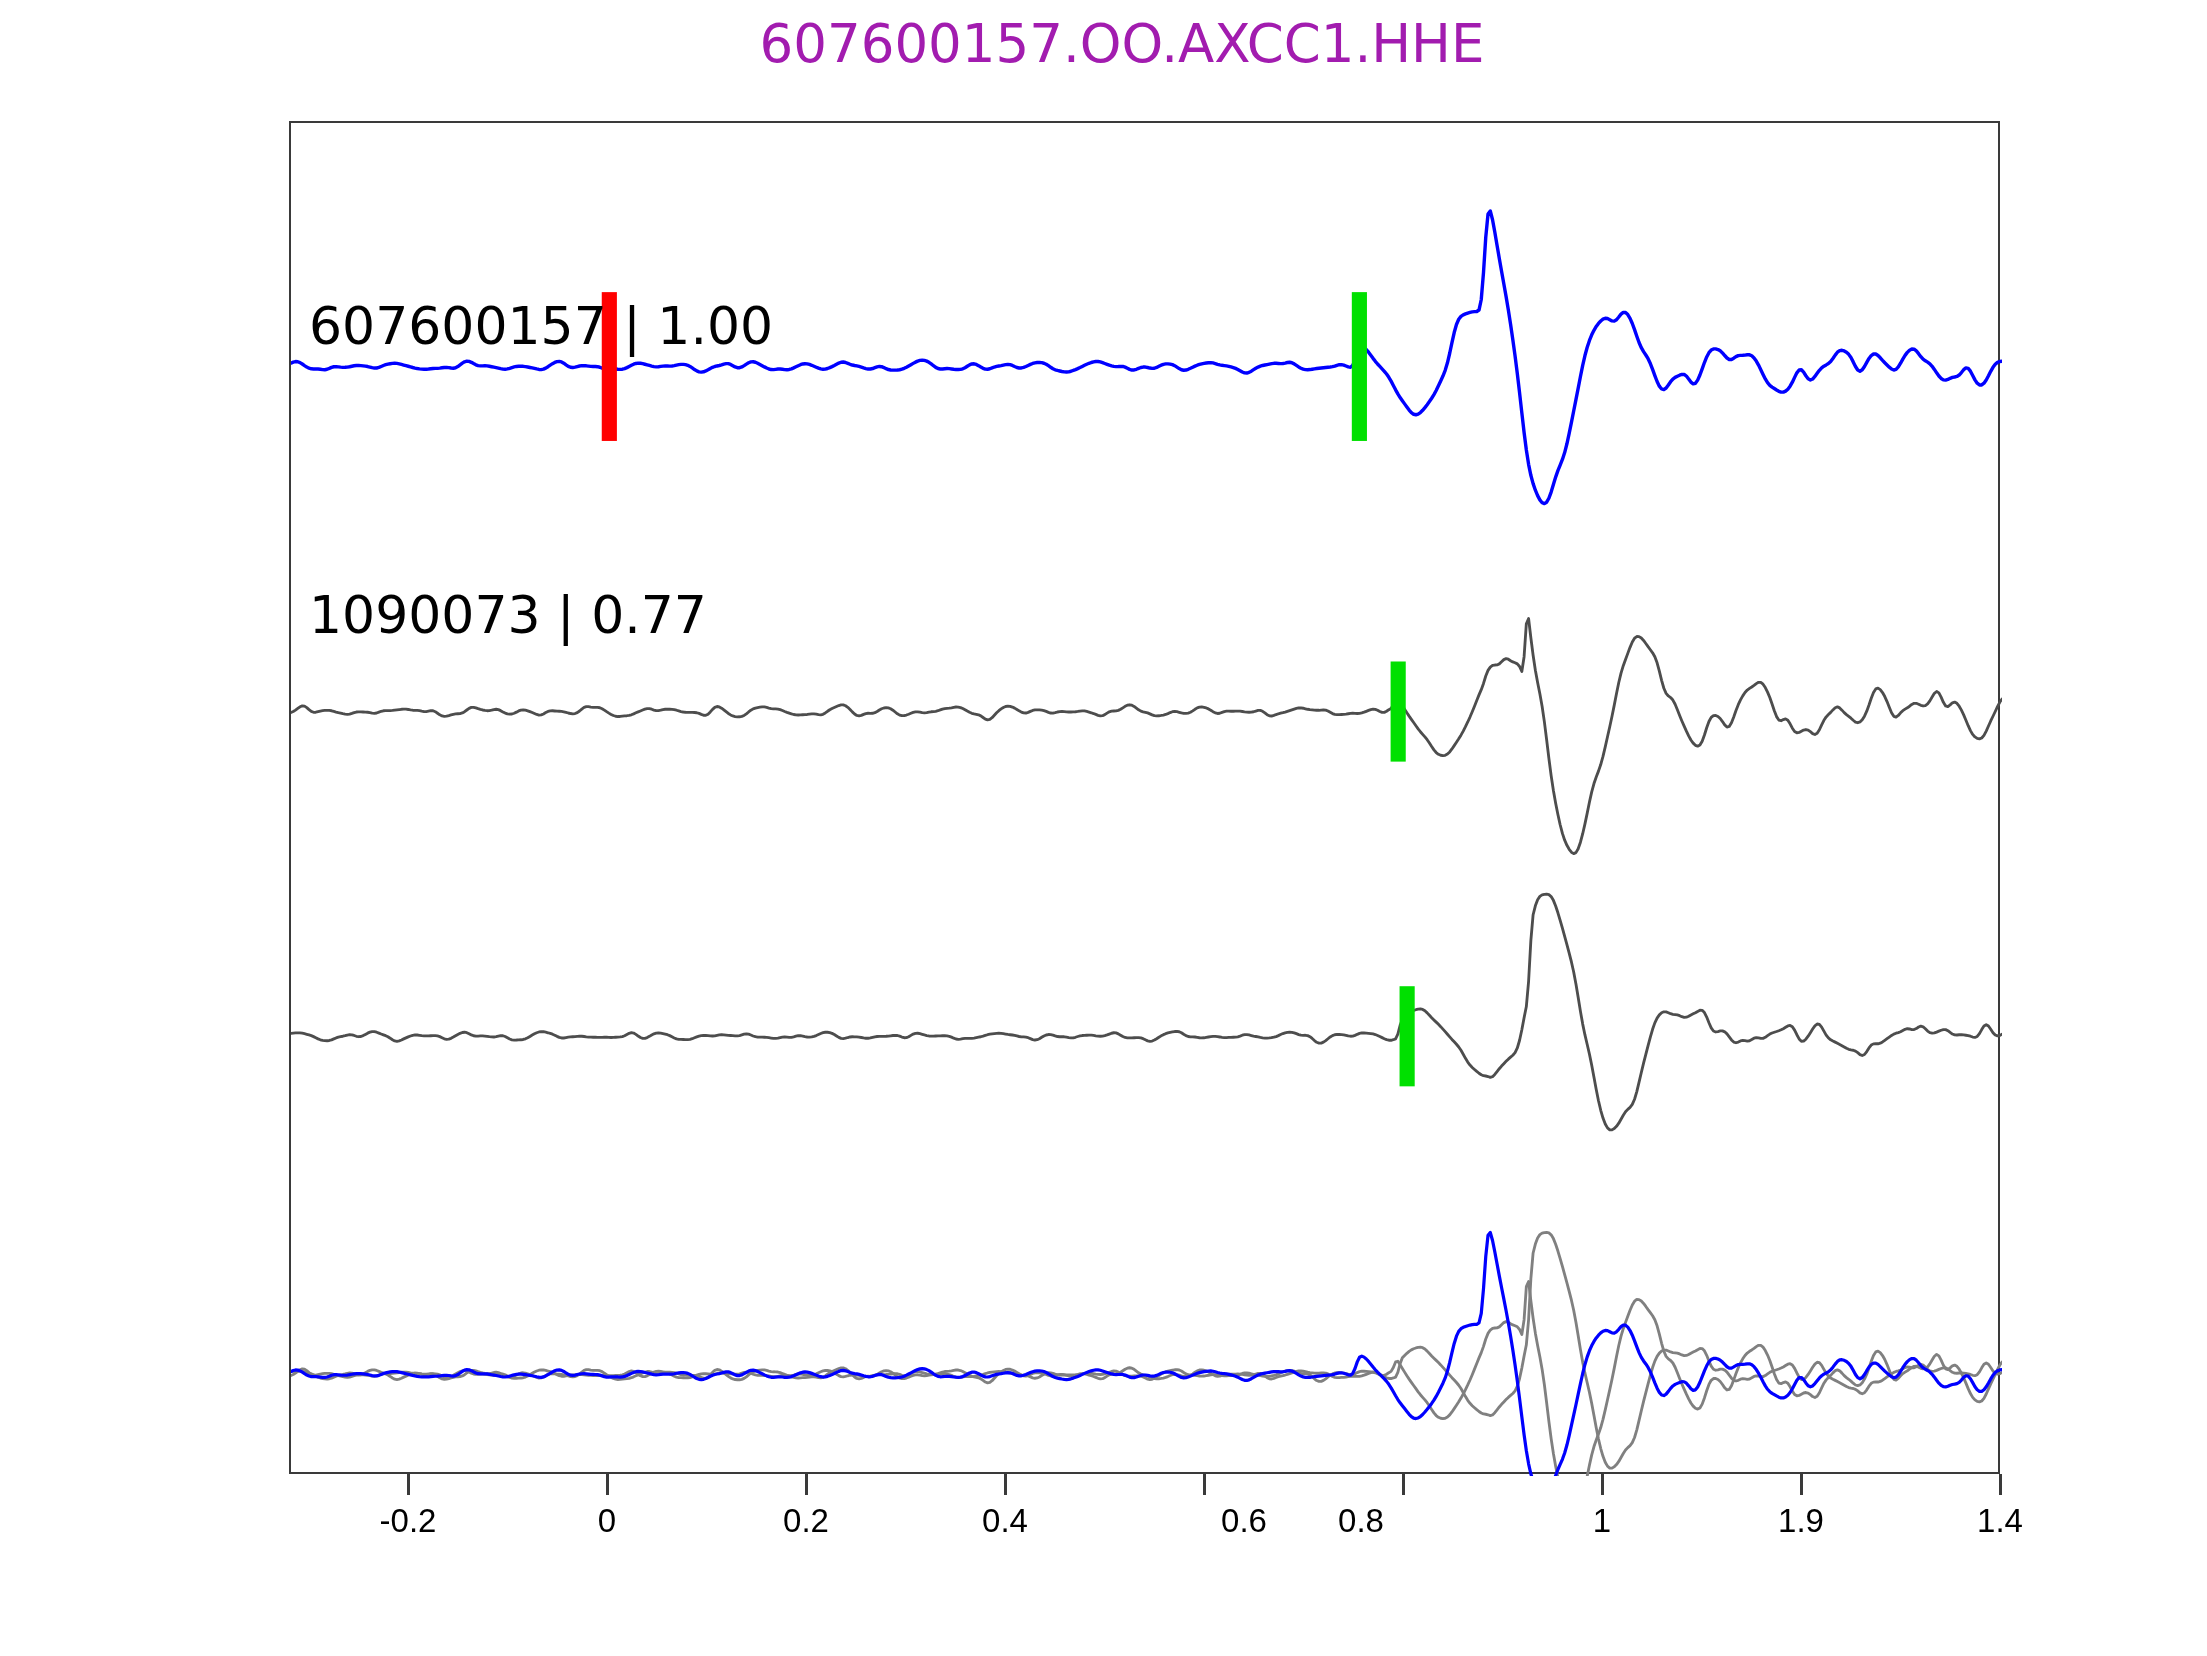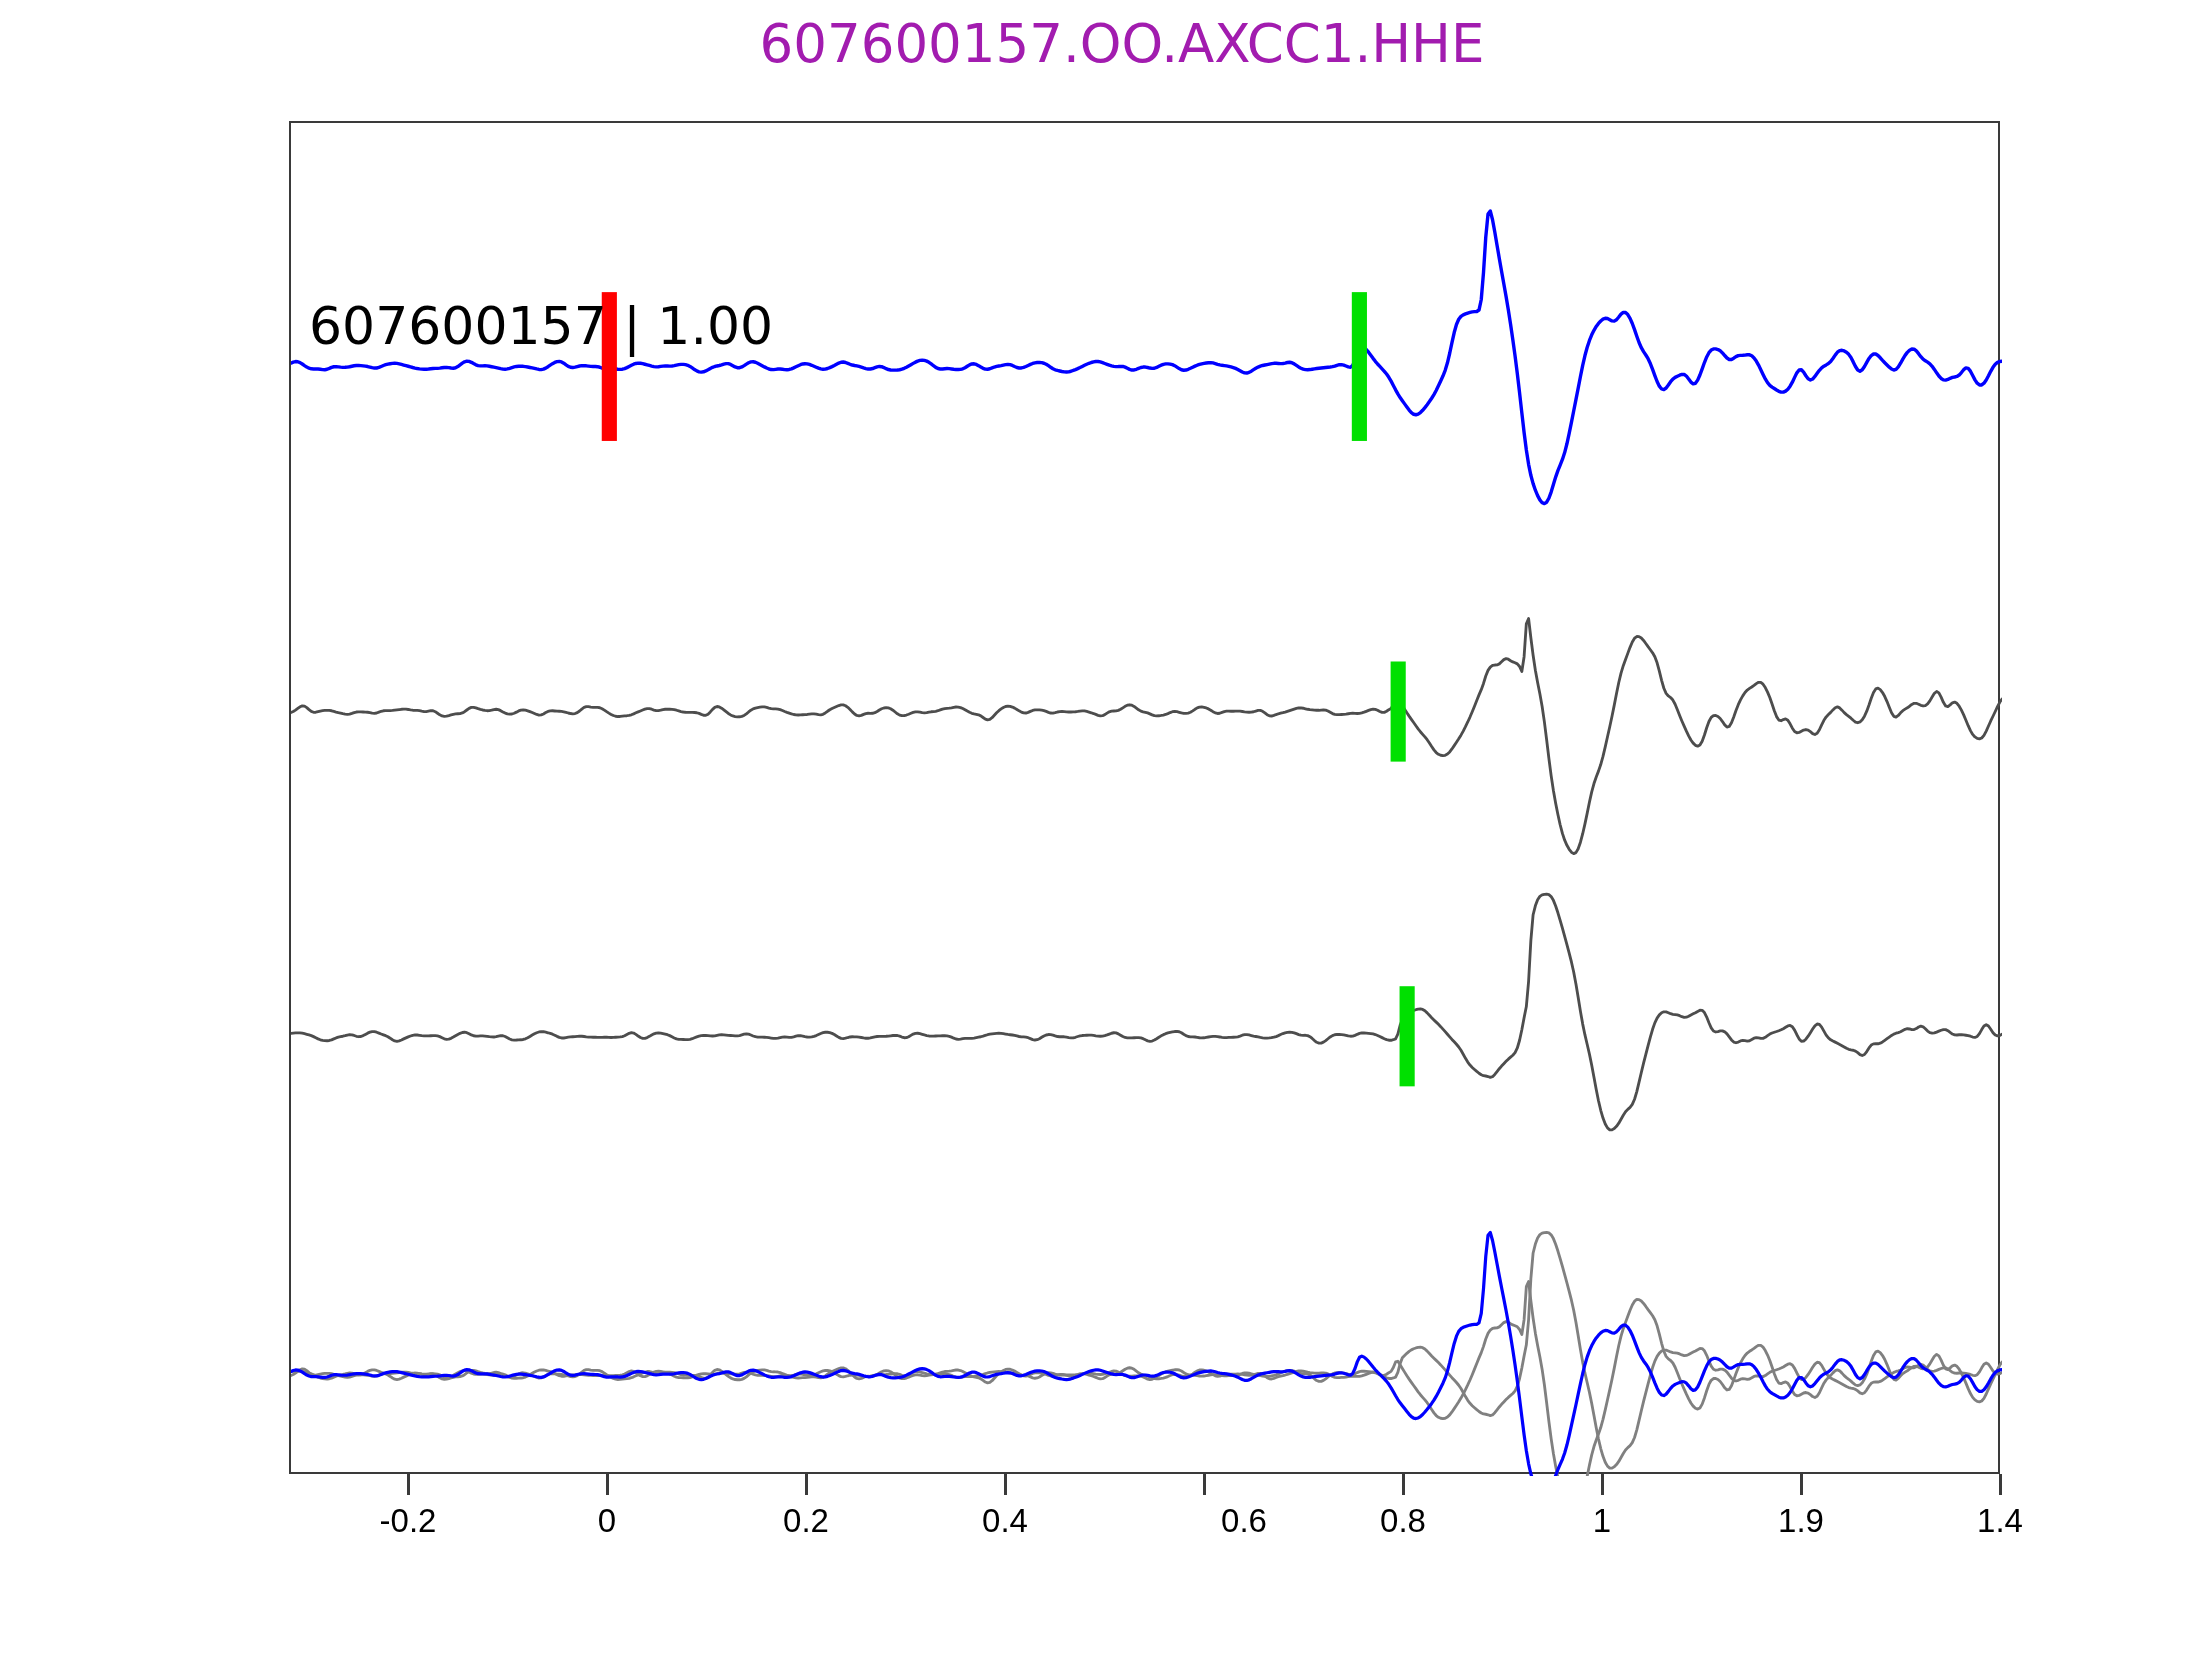--- a/index.html
+++ b/index.html
@@ -43,34 +43,35 @@
         <path d="M0.00 1319.62 L2.38 1319.39 L4.76 1319.21 L7.15 1319.10 L9.53 1319.18 L11.91 1319.51 L14.29 1320.04 L16.67 1320.64 L19.06 1321.29 L21.44 1322.09 L23.82 1323.12 L26.20 1324.33 L28.58 1325.50 L30.97 1326.44 L33.35 1327.06 L35.73 1327.40 L38.11 1327.48 L40.50 1327.20 L42.88 1326.51 L45.26 1325.52 L47.64 1324.50 L50.02 1323.71 L52.41 1323.18 L54.79 1322.72 L57.17 1322.12 L59.55 1321.45 L61.93 1321.05 L64.32 1321.21 L66.70 1321.91 L69.08 1322.75 L71.46 1323.21 L73.84 1322.96 L76.23 1322.05 L78.61 1320.77 L80.99 1319.46 L83.37 1318.41 L85.75 1317.83 L88.14 1317.85 L90.52 1318.44 L92.90 1319.38 L95.28 1320.37 L97.67 1321.25 L100.05 1322.13 L102.43 1323.27 L104.81 1324.78 L107.19 1326.40 L109.58 1327.63 L111.96 1328.05 L114.34 1327.62 L116.72 1326.65 L119.10 1325.51 L121.49 1324.42 L123.87 1323.39 L126.25 1322.45 L128.63 1321.71 L131.01 1321.34 L133.40 1321.40 L135.78 1321.75 L138.16 1322.12 L140.54 1322.34 L142.92 1322.39 L145.31 1322.34 L147.69 1322.24 L150.07 1322.12 L152.45 1322.10 L154.84 1322.39 L157.22 1323.15 L159.60 1324.28 L161.98 1325.39 L164.36 1325.97 L166.75 1325.78 L169.13 1324.89 L171.51 1323.61 L173.89 1322.23 L176.27 1320.88 L178.66 1319.66 L181.04 1318.76 L183.42 1318.47 L185.80 1318.96 L188.18 1320.06 L190.57 1321.31 L192.95 1322.22 L195.33 1322.59 L197.71 1322.55 L200.09 1322.40 L202.48 1322.37 L204.86 1322.51 L207.24 1322.80 L209.62 1323.16 L212.01 1323.45 L214.39 1323.50 L216.77 1323.19 L219.15 1322.61 L221.53 1322.12 L223.92 1322.18 L226.30 1323.00 L228.68 1324.34 L231.06 1325.67 L233.44 1326.53 L235.83 1326.80 L238.21 1326.73 L240.59 1326.60 L242.97 1326.46 L245.35 1326.13 L247.74 1325.40 L250.12 1324.26 L252.50 1322.88 L254.88 1321.46 L257.26 1320.14 L259.65 1319.02 L262.03 1318.20 L264.41 1317.83 L266.79 1317.94 L269.18 1318.41 L271.56 1319.03 L273.94 1319.72 L276.32 1320.53 L278.70 1321.59 L281.09 1322.83 L283.47 1323.94 L285.85 1324.55 L288.23 1324.55 L290.61 1324.14 L293.00 1323.68 L295.38 1323.39 L297.76 1323.23 L300.14 1323.06 L302.52 1322.81 L304.91 1322.64 L307.29 1322.69 L309.67 1322.99 L312.05 1323.37 L314.43 1323.62 L316.82 1323.71 L319.20 1323.75 L321.58 1323.82 L323.96 1323.92 L326.35 1323.94 L328.73 1323.87 L331.11 1323.79 L333.49 1323.80 L335.87 1323.92 L338.26 1324.00 L340.64 1323.95 L343.02 1323.78 L345.40 1323.62 L347.78 1323.44 L350.17 1323.06 L352.55 1322.22 L354.93 1320.95 L357.31 1319.65 L359.69 1318.98 L362.08 1319.36 L364.46 1320.73 L366.84 1322.52 L369.22 1324.08 L371.60 1324.91 L373.99 1324.89 L376.37 1324.12 L378.75 1322.85 L381.13 1321.40 L383.52 1320.14 L385.90 1319.37 L388.28 1319.19 L390.66 1319.46 L393.04 1319.92 L395.43 1320.44 L397.81 1321.10 L400.19 1322.06 L402.57 1323.31 L404.95 1324.58 L407.34 1325.51 L409.72 1325.96 L412.10 1326.08 L414.48 1326.15 L416.86 1326.29 L419.25 1326.35 L421.63 1326.07 L424.01 1325.34 L426.39 1324.34 L428.77 1323.35 L431.16 1322.61 L433.54 1322.15 L435.92 1321.93 L438.30 1321.93 L440.69 1322.11 L443.07 1322.35 L445.45 1322.46 L447.83 1322.26 L450.21 1321.80 L452.60 1321.32 L454.98 1321.09 L457.36 1321.20 L459.74 1321.49 L462.12 1321.78 L464.51 1321.97 L466.89 1322.13 L469.27 1322.29 L471.65 1322.30 L474.03 1321.98 L476.42 1321.30 L478.80 1320.57 L481.18 1320.23 L483.56 1320.55 L485.94 1321.43 L488.33 1322.45 L490.71 1323.21 L493.09 1323.58 L495.47 1323.67 L497.86 1323.69 L500.24 1323.77 L502.62 1323.96 L505.00 1324.26 L507.38 1324.63 L509.77 1324.95 L512.15 1325.02 L514.53 1324.72 L516.91 1324.13 L519.29 1323.58 L521.68 1323.39 L524.06 1323.61 L526.44 1323.91 L528.82 1323.90 L531.20 1323.41 L533.59 1322.69 L535.97 1322.17 L538.35 1322.16 L540.73 1322.58 L543.11 1323.13 L545.50 1323.51 L547.88 1323.60 L550.26 1323.38 L552.64 1322.85 L555.03 1322.01 L557.41 1320.92 L559.79 1319.79 L562.17 1318.92 L564.55 1318.48 L566.94 1318.51 L569.32 1318.92 L571.70 1319.70 L574.08 1320.88 L576.46 1322.38 L578.85 1323.87 L581.23 1324.92 L583.61 1325.20 L585.99 1324.78 L588.37 1324.06 L590.76 1323.48 L593.14 1323.25 L595.52 1323.30 L597.90 1323.47 L600.28 1323.70 L602.67 1324.05 L605.05 1324.48 L607.43 1324.83 L609.81 1324.86 L612.19 1324.49 L614.58 1323.87 L616.96 1323.30 L619.34 1322.98 L621.72 1322.88 L624.11 1322.87 L626.49 1322.82 L628.87 1322.70 L631.25 1322.51 L633.63 1322.24 L636.02 1321.94 L638.40 1321.74 L640.78 1321.92 L643.16 1322.60 L645.54 1323.57 L647.93 1324.29 L650.31 1324.24 L652.69 1323.28 L655.07 1321.78 L657.45 1320.40 L659.84 1319.63 L662.22 1319.57 L664.60 1320.01 L666.98 1320.66 L669.36 1321.34 L671.75 1321.95 L674.13 1322.43 L676.51 1322.67 L678.89 1322.66 L681.28 1322.50 L683.66 1322.35 L686.04 1322.26 L688.42 1322.23 L690.80 1322.21 L693.19 1322.33 L695.57 1322.79 L697.95 1323.67 L700.33 1324.77 L702.71 1325.65 L705.10 1325.97 L707.48 1325.74 L709.86 1325.28 L712.24 1324.97 L714.62 1324.92 L717.01 1324.99 L719.39 1324.92 L721.77 1324.63 L724.15 1324.21 L726.53 1323.75 L728.92 1323.25 L731.30 1322.62 L733.68 1321.86 L736.06 1321.12 L738.45 1320.53 L740.83 1320.17 L743.21 1319.93 L745.59 1319.73 L747.97 1319.58 L750.36 1319.63 L752.74 1319.93 L755.12 1320.38 L757.50 1320.81 L759.88 1321.12 L762.27 1321.40 L764.65 1321.83 L767.03 1322.42 L769.41 1322.99 L771.79 1323.33 L774.18 1323.47 L776.56 1323.69 L778.94 1324.29 L781.32 1325.26 L783.70 1326.24 L786.09 1326.71 L788.47 1326.37 L790.85 1325.30 L793.23 1323.84 L795.62 1322.44 L798.00 1321.39 L800.38 1320.89 L802.76 1320.99 L805.14 1321.57 L807.53 1322.37 L809.91 1323.01 L812.29 1323.28 L814.67 1323.28 L817.05 1323.29 L819.44 1323.59 L821.82 1324.10 L824.20 1324.47 L826.58 1324.38 L828.96 1323.79 L831.35 1322.99 L833.73 1322.33 L836.11 1321.96 L838.49 1321.78 L840.87 1321.64 L843.26 1321.52 L845.64 1321.55 L848.02 1321.82 L850.40 1322.26 L852.79 1322.64 L855.17 1322.76 L857.55 1322.57 L859.93 1322.08 L862.31 1321.34 L864.70 1320.43 L867.08 1319.55 L869.46 1319.03 L871.84 1319.21 L874.22 1320.18 L876.61 1321.63 L878.99 1323.03 L881.37 1323.99 L883.75 1324.41 L886.13 1324.47 L888.52 1324.40 L890.90 1324.28 L893.28 1324.15 L895.66 1324.13 L898.04 1324.45 L900.43 1325.29 L902.81 1326.48 L905.19 1327.59 L907.57 1328.11 L909.96 1327.80 L912.34 1326.75 L914.72 1325.31 L917.10 1323.77 L919.48 1322.32 L921.87 1321.04 L924.25 1320.01 L926.63 1319.24 L929.01 1318.66 L931.39 1318.17 L933.78 1317.74 L936.16 1317.58 L938.54 1317.98 L940.92 1319.06 L943.30 1320.59 L945.69 1322.04 L948.07 1322.97 L950.45 1323.32 L952.83 1323.38 L955.21 1323.54 L957.60 1323.91 L959.98 1324.31 L962.36 1324.50 L964.74 1324.34 L967.13 1323.95 L969.51 1323.51 L971.89 1323.15 L974.27 1322.94 L976.65 1322.90 L979.04 1323.10 L981.42 1323.49 L983.80 1323.94 L986.18 1324.21 L988.56 1324.19 L990.95 1324.00 L993.33 1323.83 L995.71 1323.78 L998.09 1323.68 L1000.47 1323.28 L1002.86 1322.52 L1005.24 1321.62 L1007.62 1321.01 L1010.00 1320.94 L1012.38 1321.34 L1014.77 1321.95 L1017.15 1322.51 L1019.53 1322.99 L1021.91 1323.47 L1024.30 1323.99 L1026.68 1324.43 L1029.06 1324.65 L1031.44 1324.62 L1033.82 1324.43 L1036.21 1324.15 L1038.59 1323.74 L1040.97 1323.06 L1043.35 1322.07 L1045.73 1320.92 L1048.12 1319.87 L1050.50 1319.10 L1052.88 1318.65 L1055.26 1318.49 L1057.64 1318.63 L1060.03 1319.16 L1062.41 1320.01 L1064.79 1320.93 L1067.17 1321.55 L1069.55 1321.72 L1071.94 1321.70 L1074.32 1322.04 L1076.70 1323.17 L1079.08 1325.08 L1081.47 1327.27 L1083.85 1329.08 L1086.23 1330.02 L1088.61 1329.94 L1090.99 1328.96 L1093.38 1327.34 L1095.76 1325.39 L1098.14 1323.50 L1100.52 1322.03 L1102.90 1321.16 L1105.29 1320.84 L1107.67 1320.84 L1110.05 1320.98 L1112.43 1321.25 L1114.81 1321.71 L1117.20 1322.28 L1119.58 1322.68 L1121.96 1322.55 L1124.34 1321.80 L1126.72 1320.70 L1129.11 1319.74 L1131.49 1319.25 L1133.87 1319.24 L1136.25 1319.45 L1138.64 1319.66 L1141.02 1319.88 L1143.40 1320.26 L1145.78 1320.93 L1148.16 1321.88 L1150.55 1322.99 L1152.93 1324.16 L1155.31 1325.32 L1157.69 1326.33 L1160.07 1326.94 L1162.46 1326.97 L1164.84 1326.41 L1167.22 1325.52 L1169.60 1320.56 L1171.98 1311.22 L1174.37 1305.11 L1176.75 1302.66 L1179.13 1300.32 L1181.51 1298.27 L1183.89 1296.67 L1186.28 1295.52 L1188.66 1294.69 L1191.04 1294.08 L1193.42 1293.87 L1195.81 1294.36 L1198.19 1295.78 L1200.57 1298.00 L1202.95 1300.60 L1205.33 1303.17 L1207.72 1305.53 L1210.10 1307.78 L1212.48 1310.09 L1214.86 1312.57 L1217.24 1315.18 L1219.63 1317.89 L1222.01 1320.64 L1224.39 1323.40 L1226.77 1326.07 L1229.15 1328.62 L1231.54 1331.18 L1233.92 1334.07 L1236.30 1337.58 L1238.68 1341.71 L1241.06 1346.05 L1243.45 1350.01 L1245.83 1353.21 L1248.21 1355.71 L1250.59 1357.84 L1252.97 1359.88 L1255.36 1361.83 L1257.74 1363.44 L1260.12 1364.43 L1262.50 1364.74 L1264.89 1365.28 L1267.27 1366.13 L1269.65 1365.48 L1272.03 1363.14 L1274.41 1360.15 L1276.80 1357.05 L1279.18 1354.22 L1281.56 1351.70 L1283.94 1349.27 L1286.32 1346.91 L1288.71 1344.79 L1291.09 1342.79 L1293.47 1340.05 L1295.85 1335.13 L1298.23 1326.97 L1300.62 1315.79 L1303.00 1303.20 L1305.38 1291.31 L1307.76 1264.63 L1310.14 1221.61 L1312.53 1194.30 L1314.91 1184.88 L1317.29 1178.49 L1319.67 1174.90 L1322.06 1173.32 L1324.44 1172.75 L1326.82 1172.60 L1329.20 1173.12 L1331.58 1175.09 L1333.97 1179.09 L1336.35 1185.01 L1338.73 1192.24 L1341.11 1200.17 L1343.49 1208.51 L1345.88 1217.14 L1348.26 1225.93 L1350.64 1234.83 L1353.02 1244.21 L1355.40 1254.86 L1357.79 1267.45 L1360.17 1281.74 L1362.55 1296.42 L1364.93 1309.87 L1367.31 1321.34 L1369.70 1331.48 L1372.08 1341.79 L1374.46 1353.37 L1376.84 1366.15 L1379.23 1379.05 L1381.61 1390.89 L1383.99 1400.98 L1386.37 1409.18 L1388.75 1415.43 L1391.14 1419.59 L1393.52 1421.59 L1395.90 1421.67 L1398.28 1420.32 L1400.66 1417.91 L1403.05 1414.59 L1405.43 1410.52 L1407.81 1406.25 L1410.19 1402.58 L1412.57 1399.98 L1414.96 1397.86 L1417.34 1394.78 L1419.72 1389.33 L1422.10 1381.19 L1424.48 1371.28 L1426.87 1361.00 L1429.25 1351.20 L1431.63 1341.88 L1434.01 1332.68 L1436.40 1323.63 L1438.78 1315.36 L1441.16 1308.58 L1443.54 1303.58 L1445.92 1300.13 L1448.31 1297.94 L1450.69 1296.89 L1453.07 1296.97 L1455.45 1297.86 L1457.83 1298.91 L1460.22 1299.57 L1462.60 1299.82 L1464.98 1300.16 L1467.36 1300.98 L1469.74 1302.09 L1472.13 1302.81 L1474.51 1302.60 L1476.89 1301.55 L1479.27 1300.21 L1481.65 1298.99 L1484.04 1297.81 L1486.42 1296.46 L1488.80 1295.28 L1491.18 1295.33 L1493.57 1297.68 L1495.95 1302.47 L1498.33 1308.49 L1500.71 1313.85 L1503.09 1317.15 L1505.48 1318.19 L1507.86 1317.79 L1510.24 1317.12 L1512.62 1317.05 L1515.00 1318.05 L1517.39 1320.24 L1519.77 1323.35 L1522.15 1326.59 L1524.53 1328.91 L1526.91 1329.60 L1529.30 1328.84 L1531.68 1327.65 L1534.06 1327.09 L1536.44 1327.38 L1538.82 1327.79 L1541.21 1327.45 L1543.59 1326.19 L1545.97 1324.77 L1548.35 1324.12 L1550.74 1324.44 L1553.12 1325.03 L1555.50 1324.94 L1557.88 1323.81 L1560.26 1322.07 L1562.65 1320.43 L1565.03 1319.27 L1567.41 1318.47 L1569.79 1317.72 L1572.17 1316.87 L1574.56 1315.89 L1576.94 1314.71 L1579.32 1313.26 L1581.70 1311.84 L1584.08 1311.31 L1586.47 1312.66 L1588.85 1316.22 L1591.23 1321.10 L1593.61 1325.55 L1595.99 1328.01 L1598.38 1327.93 L1600.76 1325.86 L1603.14 1322.65 L1605.52 1318.94 L1607.91 1315.09 L1610.29 1311.71 L1612.67 1309.79 L1615.05 1310.23 L1617.43 1313.09 L1619.82 1317.34 L1622.20 1321.49 L1624.58 1324.55 L1626.96 1326.45 L1629.34 1327.73 L1631.73 1328.93 L1634.11 1330.18 L1636.49 1331.42 L1638.87 1332.69 L1641.25 1334.06 L1643.64 1335.45 L1646.02 1336.54 L1648.40 1337.13 L1650.78 1337.52 L1653.16 1338.38 L1655.55 1340.09 L1657.93 1342.11 L1660.31 1343.11 L1662.69 1342.00 L1665.08 1338.87 L1667.46 1335.03 L1669.84 1332.08 L1672.22 1330.78 L1674.60 1330.66 L1676.99 1330.67 L1679.37 1330.04 L1681.75 1328.71 L1684.13 1327.03 L1686.51 1325.28 L1688.90 1323.54 L1691.28 1321.86 L1693.66 1320.48 L1696.04 1319.53 L1698.42 1318.83 L1700.81 1317.96 L1703.19 1316.70 L1705.57 1315.42 L1707.95 1314.77 L1710.33 1315.03 L1712.72 1315.65 L1715.10 1315.67 L1717.48 1314.59 L1719.86 1312.96 L1722.25 1312.03 L1724.63 1312.72 L1727.01 1314.84 L1729.39 1317.29 L1731.77 1318.98 L1734.16 1319.48 L1736.54 1319.11 L1738.92 1318.32 L1741.30 1317.37 L1743.68 1316.38 L1746.07 1315.67 L1748.45 1315.73 L1750.83 1316.86 L1753.21 1318.68 L1755.59 1320.38 L1757.98 1321.28 L1760.36 1321.37 L1762.74 1321.15 L1765.12 1321.11 L1767.50 1321.34 L1769.89 1321.66 L1772.27 1322.05 L1774.65 1322.69 L1777.03 1323.55 L1779.42 1323.98 L1781.80 1322.96 L1784.18 1319.94 L1786.56 1315.66 L1788.94 1311.92 L1791.33 1310.50 L1793.71 1311.95 L1796.09 1315.33 L1798.47 1318.94 L1800.85 1321.44 L1803.24 1322.33 L1805.62 1321.85 L1808.00 1320.56" fill="none" stroke="#808080" stroke-width="3" stroke-linejoin="round" stroke-linecap="round"></path>
         <path d="M0.00 1319.45 L2.38 1318.47 L4.76 1317.94 L7.15 1318.10 L9.53 1318.95 L11.91 1320.29 L14.29 1321.83 L16.67 1323.26 L19.06 1324.33 L21.44 1324.91 L23.82 1325.06 L26.20 1325.04 L28.58 1325.12 L30.97 1325.42 L33.35 1325.77 L35.73 1325.83 L38.11 1325.38 L40.50 1324.51 L42.88 1323.58 L45.26 1322.96 L47.64 1322.82 L50.02 1323.03 L52.41 1323.34 L54.79 1323.52 L57.17 1323.50 L59.55 1323.28 L61.93 1322.91 L64.32 1322.46 L66.70 1322.03 L69.08 1321.74 L71.46 1321.68 L73.84 1321.81 L76.23 1322.06 L78.61 1322.36 L80.99 1322.76 L83.37 1323.29 L85.75 1323.85 L88.14 1324.23 L90.52 1324.18 L92.90 1323.60 L95.28 1322.69 L97.67 1321.74 L100.05 1320.98 L102.43 1320.43 L104.81 1320.03 L107.19 1319.73 L109.58 1319.59 L111.96 1319.72 L114.34 1320.13 L116.72 1320.71 L119.10 1321.32 L121.49 1321.90 L123.87 1322.47 L126.25 1323.07 L128.63 1323.68 L131.01 1324.23 L133.40 1324.65 L135.78 1324.96 L138.16 1325.19 L140.54 1325.34 L142.92 1325.34 L145.31 1325.18 L147.69 1324.91 L150.07 1324.68 L152.45 1324.57 L154.84 1324.49 L157.22 1324.30 L159.60 1323.96 L161.98 1323.62 L164.36 1323.52 L166.75 1323.78 L169.13 1324.20 L171.51 1324.39 L173.89 1323.95 L176.27 1322.79 L178.66 1321.14 L181.04 1319.46 L183.42 1318.16 L185.80 1317.57 L188.18 1317.78 L190.57 1318.66 L192.95 1319.91 L195.33 1321.10 L197.71 1321.88 L200.09 1322.14 L202.48 1322.07 L204.86 1321.99 L207.24 1322.14 L209.62 1322.51 L212.01 1322.96 L214.39 1323.38 L216.77 1323.78 L219.15 1324.27 L221.53 1324.81 L223.92 1325.26 L226.30 1325.37 L228.68 1325.06 L231.06 1324.42 L233.44 1323.70 L235.83 1323.08 L238.21 1322.65 L240.59 1322.43 L242.97 1322.38 L245.35 1322.53 L247.74 1322.83 L250.12 1323.23 L252.50 1323.63 L254.88 1324.05 L257.26 1324.53 L259.65 1325.07 L262.03 1325.54 L264.41 1325.69 L266.79 1325.28 L269.18 1324.29 L271.56 1322.91 L273.94 1321.41 L276.32 1320.00 L278.70 1318.83 L281.09 1318.02 L283.47 1317.79 L285.85 1318.30 L288.23 1319.51 L290.61 1321.10 L293.00 1322.55 L295.38 1323.45 L297.76 1323.66 L300.14 1323.33 L302.52 1322.76 L304.91 1322.24 L307.29 1321.93 L309.67 1321.88 L312.05 1322.05 L314.43 1322.33 L316.82 1322.57 L319.20 1322.67 L321.58 1322.72 L323.96 1322.91 L326.35 1323.41 L328.73 1324.20 L331.11 1325.01 L333.49 1325.51 L335.87 1325.57 L338.26 1325.33 L340.64 1325.12 L343.02 1325.14 L345.40 1325.34 L347.78 1325.48 L350.17 1325.31 L352.55 1324.73 L354.93 1323.81 L357.31 1322.70 L359.69 1321.55 L362.08 1320.52 L364.46 1319.78 L366.84 1319.47 L369.22 1319.59 L371.60 1320.01 L373.99 1320.56 L376.37 1321.14 L378.75 1321.72 L381.13 1322.31 L383.52 1322.81 L385.90 1323.06 L388.28 1322.97 L390.66 1322.64 L393.04 1322.30 L395.43 1322.18 L397.81 1322.26 L400.19 1322.36 L402.57 1322.27 L404.95 1321.91 L407.34 1321.41 L409.72 1320.95 L412.10 1320.67 L414.48 1320.63 L416.86 1320.89 L419.25 1321.54 L421.63 1322.62 L424.01 1324.07 L426.39 1325.63 L428.77 1326.98 L431.16 1327.84 L433.54 1328.12 L435.92 1327.80 L438.30 1327.00 L440.69 1325.85 L443.07 1324.59 L445.45 1323.48 L447.83 1322.69 L450.21 1322.19 L452.60 1321.76 L454.98 1321.17 L457.36 1320.46 L459.74 1319.93 L462.12 1319.96 L464.51 1320.69 L466.89 1321.92 L469.27 1323.15 L471.65 1323.89 L474.03 1323.87 L476.42 1323.12 L478.80 1321.85 L481.18 1320.39 L483.56 1319.09 L485.94 1318.27 L488.33 1318.11 L490.71 1318.61 L493.09 1319.56 L495.47 1320.72 L497.86 1321.91 L500.24 1323.09 L502.62 1324.20 L505.00 1325.13 L507.38 1325.67 L509.77 1325.74 L512.15 1325.46 L514.53 1325.15 L516.91 1325.10 L519.29 1325.35 L521.68 1325.69 L524.06 1325.83 L526.44 1325.59 L528.82 1324.96 L531.20 1324.06 L533.59 1323.02 L535.97 1321.95 L538.35 1320.98 L540.73 1320.28 L543.11 1320.01 L545.50 1320.20 L547.88 1320.75 L550.26 1321.53 L552.64 1322.43 L555.03 1323.39 L557.41 1324.33 L559.79 1325.06 L562.17 1325.40 L564.55 1325.24 L566.94 1324.66 L569.32 1323.81 L571.70 1322.83 L574.08 1321.73 L576.46 1320.54 L578.85 1319.40 L581.23 1318.59 L583.61 1318.38 L585.99 1318.81 L588.37 1319.66 L590.76 1320.57 L593.14 1321.27 L595.52 1321.74 L597.90 1322.14 L600.28 1322.64 L602.67 1323.30 L605.05 1324.04 L607.43 1324.70 L609.81 1325.12 L612.19 1325.13 L614.58 1324.67 L616.96 1323.87 L619.34 1323.07 L621.72 1322.66 L624.11 1322.91 L626.49 1323.75 L628.87 1324.79 L631.25 1325.65 L633.63 1326.10 L636.02 1326.22 L638.40 1326.18 L640.78 1326.08 L643.16 1325.84 L645.54 1325.32 L647.93 1324.48 L650.31 1323.40 L652.69 1322.19 L655.07 1320.95 L657.45 1319.70 L659.84 1318.50 L662.22 1317.50 L664.60 1316.82 L666.98 1316.59 L669.36 1316.82 L671.75 1317.52 L674.13 1318.66 L676.51 1320.21 L678.89 1321.95 L681.28 1323.56 L683.66 1324.68 L686.04 1325.13 L688.42 1325.07 L690.80 1324.82 L693.19 1324.70 L695.57 1324.80 L697.95 1325.06 L700.33 1325.35 L702.71 1325.57 L705.10 1325.66 L707.48 1325.50 L709.86 1324.92 L712.24 1323.86 L714.62 1322.47 L717.01 1321.12 L719.39 1320.24 L721.77 1320.11 L724.15 1320.73 L726.53 1321.88 L728.92 1323.24 L731.30 1324.44 L733.68 1325.21 L736.06 1325.35 L738.45 1324.89 L740.83 1324.06 L743.21 1323.22 L745.59 1322.60 L747.97 1322.21 L750.36 1321.87 L752.74 1321.42 L755.12 1320.93 L757.50 1320.68 L759.88 1320.93 L762.27 1321.71 L764.65 1322.76 L767.03 1323.68 L769.41 1324.15 L771.79 1324.09 L774.18 1323.56 L776.56 1322.72 L778.94 1321.70 L781.32 1320.67 L783.70 1319.80 L786.09 1319.19 L788.47 1318.87 L790.85 1318.81 L793.23 1319.01 L795.62 1319.55 L798.00 1320.54 L800.38 1321.92 L802.76 1323.47 L805.14 1324.85 L807.53 1325.87 L809.91 1326.54 L812.29 1327.05 L814.67 1327.52 L817.05 1327.92 L819.44 1328.08 L821.82 1327.87 L824.20 1327.30 L826.58 1326.53 L828.96 1325.67 L831.35 1324.74 L833.73 1323.73 L836.11 1322.62 L838.49 1321.52 L840.87 1320.50 L843.26 1319.61 L845.64 1318.84 L848.02 1318.22 L850.40 1317.86 L852.79 1317.86 L855.17 1318.27 L857.55 1318.98 L859.93 1319.81 L862.31 1320.64 L864.70 1321.42 L867.08 1322.12 L869.46 1322.62 L871.84 1322.82 L874.22 1322.72 L876.61 1322.56 L878.99 1322.69 L881.37 1323.34 L883.75 1324.40 L886.13 1325.47 L888.52 1326.10 L890.90 1326.05 L893.28 1325.40 L895.66 1324.49 L898.04 1323.68 L900.43 1323.24 L902.81 1323.26 L905.19 1323.67 L907.57 1324.21 L909.96 1324.55 L912.34 1324.40 L914.72 1323.66 L917.10 1322.55 L919.48 1321.44 L921.87 1320.62 L924.25 1320.21 L926.63 1320.14 L929.01 1320.37 L931.39 1320.94 L933.78 1321.92 L936.16 1323.28 L938.54 1324.72 L940.92 1325.84 L943.30 1326.33 L945.69 1326.14 L948.07 1325.43 L950.45 1324.45 L952.83 1323.40 L955.21 1322.38 L957.60 1321.48 L959.98 1320.74 L962.36 1320.17 L964.74 1319.72 L967.13 1319.34 L969.51 1319.06 L971.89 1318.99 L974.27 1319.27 L976.65 1319.86 L979.04 1320.57 L981.42 1321.17 L983.80 1321.57 L986.18 1321.83 L988.56 1322.12 L990.95 1322.55 L993.33 1323.10 L995.71 1323.75 L998.09 1324.54 L1000.47 1325.57 L1002.86 1326.82 L1005.24 1328.05 L1007.62 1328.89 L1010.00 1329.03 L1012.38 1328.39 L1014.77 1327.18 L1017.15 1325.76 L1019.53 1324.39 L1021.91 1323.25 L1024.30 1322.37 L1026.68 1321.73 L1029.06 1321.26 L1031.44 1320.84 L1033.82 1320.40 L1036.21 1319.95 L1038.59 1319.63 L1040.97 1319.58 L1043.35 1319.76 L1045.73 1319.94 L1048.12 1319.84 L1050.50 1319.40 L1052.88 1318.86 L1055.26 1318.65 L1057.64 1319.08 L1060.03 1320.17 L1062.41 1321.65 L1064.79 1323.15 L1067.17 1324.38 L1069.55 1325.24 L1071.94 1325.71 L1074.32 1325.83 L1076.70 1325.67 L1079.08 1325.34 L1081.47 1324.98 L1083.85 1324.69 L1086.23 1324.44 L1088.61 1324.19 L1090.99 1323.91 L1093.38 1323.65 L1095.76 1323.45 L1098.14 1323.24 L1100.52 1322.88 L1102.90 1322.28 L1105.29 1321.54 L1107.67 1320.98 L1110.05 1320.89 L1112.43 1321.37 L1114.81 1322.21 L1117.20 1323.09 L1119.58 1323.38 L1121.96 1321.57 L1124.34 1316.35 L1126.72 1309.39 L1129.11 1304.53 L1131.49 1303.30 L1133.87 1304.37 L1136.25 1306.36 L1138.64 1308.92 L1141.02 1311.85 L1143.40 1314.87 L1145.78 1317.71 L1148.16 1320.29 L1150.55 1322.67 L1152.93 1324.96 L1155.31 1327.34 L1157.69 1329.99 L1160.07 1333.12 L1162.46 1336.82 L1164.84 1340.98 L1167.22 1345.23 L1169.60 1349.19 L1171.98 1352.67 L1174.37 1355.77 L1176.75 1358.78 L1179.13 1361.83 L1181.51 1364.80 L1183.89 1367.26 L1186.28 1368.83 L1188.66 1369.28 L1191.04 1368.65 L1193.42 1367.14 L1195.81 1364.98 L1198.19 1362.39 L1200.57 1359.54 L1202.95 1356.53 L1205.33 1353.34 L1207.72 1349.84 L1210.10 1345.86 L1212.48 1341.41 L1214.86 1336.71 L1217.24 1331.89 L1219.63 1326.37 L1222.01 1319.15 L1224.39 1309.94 L1226.77 1299.67 L1229.15 1289.94 L1231.54 1282.20 L1233.92 1277.11 L1236.30 1274.31 L1238.68 1272.87 L1241.06 1271.94 L1243.45 1271.14 L1245.83 1270.48 L1248.21 1270.00 L1250.59 1269.71 L1252.97 1269.67 L1255.36 1268.22 L1257.74 1258.04 L1260.12 1231.86 L1262.50 1197.84 L1264.89 1175.54 L1267.27 1172.60 L1269.65 1181.08 L1272.03 1192.93 L1274.41 1205.64 L1276.80 1218.44 L1279.18 1230.82 L1281.56 1242.84 L1283.94 1255.05 L1286.32 1268.02 L1288.71 1281.96 L1291.09 1296.83 L1293.47 1312.68 L1295.85 1329.75 L1298.23 1348.19 L1300.62 1367.50 L1303.00 1386.40 L1305.38 1403.30 L1307.76 1417.11 L1310.14 1427.70 L1312.53 1435.73 L1314.91 1442.08 L1317.29 1447.29 L1319.67 1451.41 L1322.06 1454.13 L1324.44 1455.03 L1326.82 1453.68 L1329.20 1449.86 L1331.58 1443.87 L1333.97 1436.64 L1336.35 1429.43 L1338.73 1423.15 L1341.11 1417.79 L1343.49 1412.38 L1345.88 1405.75 L1348.26 1397.30 L1350.64 1387.31 L1353.02 1376.57 L1355.40 1365.66 L1357.79 1354.69 L1360.17 1343.55 L1362.55 1332.36 L1364.93 1321.67 L1367.31 1312.13 L1369.70 1304.11 L1372.08 1297.56 L1374.46 1292.18 L1376.84 1287.73 L1379.23 1284.09 L1381.61 1281.14 L1383.99 1278.78 L1386.37 1277.05 L1388.75 1276.18 L1391.14 1276.39 L1393.52 1277.50 L1395.90 1278.70 L1398.28 1278.93 L1400.66 1277.58 L1403.05 1274.95 L1405.43 1272.16 L1407.81 1270.48 L1410.19 1270.61 L1412.57 1272.63 L1414.96 1276.26 L1417.34 1281.20 L1419.72 1287.15 L1422.10 1293.55 L1424.48 1299.59 L1426.87 1304.57 L1429.25 1308.38 L1431.63 1311.61 L1434.01 1315.22 L1436.40 1319.84 L1438.78 1325.47 L1441.16 1331.52 L1443.54 1337.18 L1445.92 1341.68 L1448.31 1344.40 L1450.69 1344.96 L1453.07 1343.45 L1455.45 1340.56 L1457.83 1337.38 L1460.22 1334.83 L1462.60 1333.19 L1464.98 1332.10 L1467.36 1331.12 L1469.74 1330.34 L1472.13 1330.40 L1474.51 1331.92 L1476.89 1334.73 L1479.27 1337.75 L1481.65 1339.51 L1484.04 1338.94 L1486.42 1335.87 L1488.80 1330.89 L1491.18 1324.93 L1493.57 1318.88 L1495.95 1313.51 L1498.33 1309.40 L1500.71 1306.85 L1503.09 1305.74 L1505.48 1305.69 L1507.86 1306.33 L1510.24 1307.61 L1512.62 1309.59 L1515.00 1312.11 L1517.39 1314.53 L1519.77 1315.96 L1522.15 1315.92 L1524.53 1314.71 L1526.91 1313.21 L1529.30 1312.23 L1531.68 1311.93 L1534.06 1311.92 L1536.44 1311.74 L1538.82 1311.41 L1541.21 1311.43 L1543.59 1312.36 L1545.97 1314.42 L1548.35 1317.50 L1550.74 1321.36 L1553.12 1325.74 L1555.50 1330.37 L1557.88 1334.74 L1560.26 1338.34 L1562.65 1340.90 L1565.03 1342.62 L1567.41 1343.99 L1569.79 1345.36 L1572.17 1346.66 L1574.56 1347.48 L1576.94 1347.46 L1579.32 1346.48 L1581.70 1344.59 L1584.08 1341.72 L1586.47 1337.82 L1588.85 1333.21 L1591.23 1328.84 L1593.61 1326.07 L1595.99 1325.89 L1598.38 1328.18 L1600.76 1331.65 L1603.14 1334.58 L1605.52 1335.71 L1607.91 1334.78 L1610.29 1332.35 L1612.67 1329.30 L1615.05 1326.37 L1617.43 1324.03 L1619.82 1322.38 L1622.20 1321.17 L1624.58 1319.86 L1626.96 1317.85 L1629.34 1314.98 L1631.73 1311.72 L1634.11 1308.94 L1636.49 1307.35 L1638.87 1307.07 L1641.25 1307.72 L1643.64 1309.00 L1646.02 1311.01 L1648.40 1314.10 L1650.78 1318.26 L1653.16 1322.69 L1655.55 1326.07 L1657.93 1327.24 L1660.31 1325.90 L1662.69 1322.70 L1665.08 1318.71 L1667.46 1314.95 L1669.84 1312.14 L1672.22 1310.67 L1674.60 1310.71 L1676.99 1312.09 L1679.37 1314.32 L1681.75 1316.79 L1684.13 1319.12 L1686.51 1321.26 L1688.90 1323.33 L1691.28 1325.14 L1693.66 1326.10 L1696.04 1325.50 L1698.42 1323.15 L1700.81 1319.53 L1703.19 1315.56 L1705.57 1311.98 L1707.95 1309.10 L1710.33 1307.01 L1712.72 1305.87 L1715.10 1306.02 L1717.48 1307.62 L1719.86 1310.31 L1722.25 1313.24 L1724.63 1315.61 L1727.01 1317.21 L1729.39 1318.48 L1731.77 1320.10 L1734.16 1322.49 L1736.54 1325.54 L1738.92 1328.84 L1741.30 1331.88 L1743.68 1334.27 L1746.07 1335.65 L1748.45 1335.89 L1750.83 1335.18 L1753.21 1334.10 L1755.59 1333.26 L1757.98 1332.83 L1760.36 1332.30 L1762.74 1330.96 L1765.12 1328.55 L1767.50 1325.80 L1769.89 1324.07 L1772.27 1324.49 L1774.65 1327.22 L1777.03 1331.36 L1779.42 1335.59 L1781.80 1338.82 L1784.18 1340.50 L1786.56 1340.49 L1788.94 1338.83 L1791.33 1335.74 L1793.71 1331.70 L1796.09 1327.39 L1798.47 1323.53 L1800.85 1320.58 L1803.24 1318.71 L1805.62 1317.86 L1808.00 1317.67" fill="none" stroke="#0000ff" stroke-width="3.4" stroke-linejoin="round" stroke-linecap="round"></path>
         <rect x="328.37" y="178.75" width="16" height="157.30" fill="#ff0000"></rect>
         <rect x="1120.95" y="178.75" width="16" height="157.30" fill="#00e000"></rect>
         <rect x="1161.94" y="569.14" width="16" height="105.82" fill="#00e000"></rect>
         <rect x="1171.40" y="912.34" width="16" height="105.82" fill="#00e000"></rect>
       </svg>
   </div>
 
   <div class="trace-label" style="left:309px;top:296px;">607600157 | 1.00</div>
+  <div class="trace-label" style="left:309px;top:585px;">1090073 | 0.77</div>
 
   <div id="xticks">
       <div class="xtick-mark" style="left: 118px;"></div>
       <div class="xtick-label" style="left: 119px;">-0.2</div>
       <div class="xtick-mark" style="left: 317px;"></div>
       <div class="xtick-label" style="left: 318px;">0</div>
       <div class="xtick-mark" style="left: 516px;"></div>
       <div class="xtick-label" style="left: 517px;">0.2</div>
       <div class="xtick-mark" style="left: 715px;"></div>
       <div class="xtick-label" style="left: 716px;">0.4</div>
       <div class="xtick-mark" style="left: 914px;"></div>
       <div class="xtick-label" style="left: 955px;">0.6</div>
       <div class="xtick-mark" style="left: 1113px;"></div>
-      <div class="xtick-label" style="left: 1114px;">0.8</div>
+      <div class="xtick-label" style="left: 1072px;">0.8</div>
       <div class="xtick-mark" style="left: 1312px;"></div>
       <div class="xtick-label" style="left: 1313px;">1</div>
       <div class="xtick-mark" style="left: 1511px;"></div>
       <div class="xtick-label" style="left: 1512px;">1.9</div>
       <div class="xtick-mark" style="left: 1710px;"></div>
       <div class="xtick-label" style="left: 1711px;">1.4</div>
     </div>
 
 </div>
 

